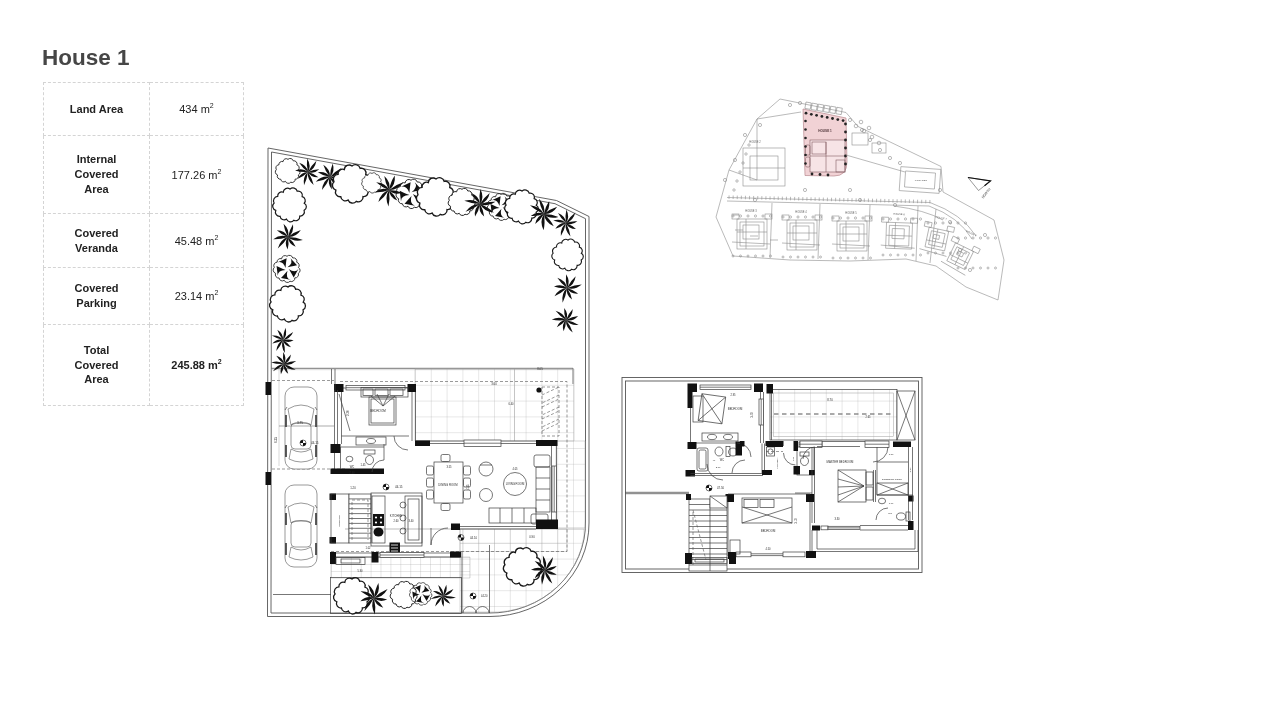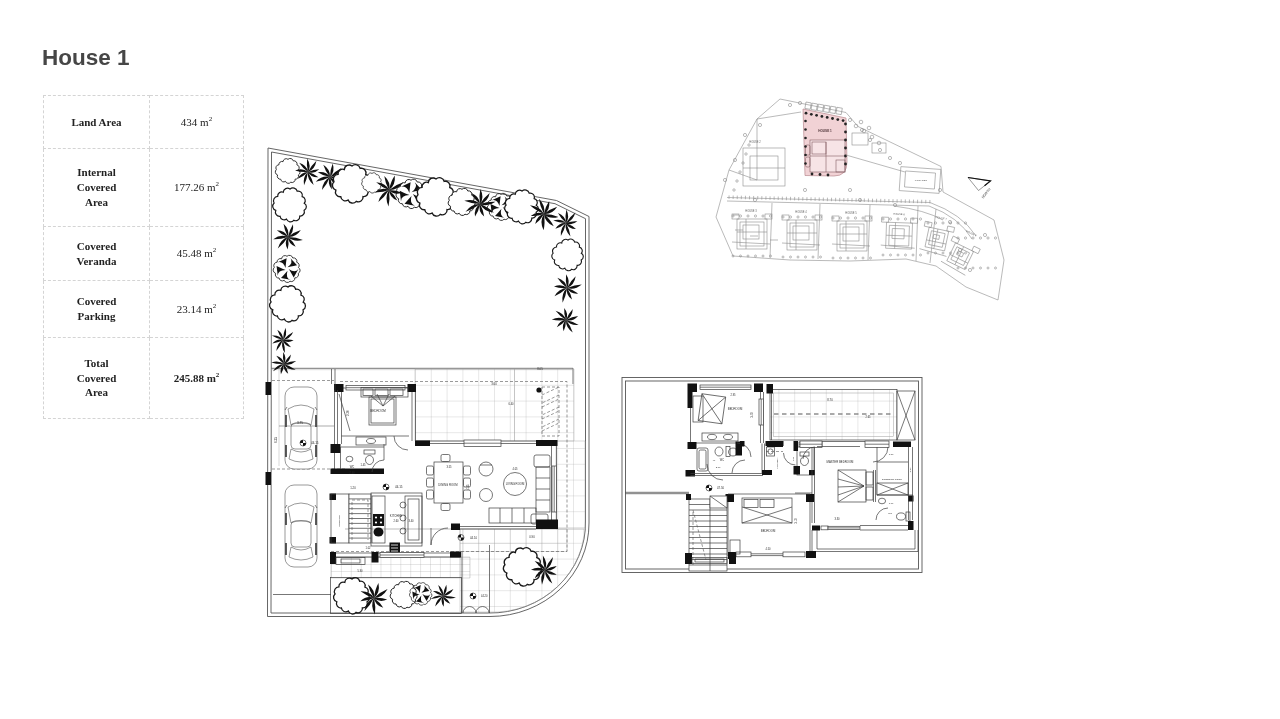--- a/index.html
+++ b/index.html
@@ -1,17 +1,17 @@
 <!DOCTYPE html>
 <html><head><meta charset="utf-8">
 <style>
 html,body{margin:0;padding:0;background:#fff;width:1280px;height:719px;overflow:hidden;font-family:"Liberation Sans",sans-serif;-webkit-font-smoothing:antialiased;}
 .abs{position:absolute;}
 #title{left:42px;top:45px;font-size:22.5px;font-weight:bold;color:#464646;}
-#areatable{left:43px;top:95px;width:201px;border-collapse:collapse;font-size:11px;color:#222;font-family:Liberation Serif, serif;}
+#areatable{left:43px;top:82px;width:201px;border-collapse:collapse;font-size:11px;color:#222;}
 #areatable td{border:1px dashed #d4d4d4;text-align:center;vertical-align:middle;padding:2px;line-height:1.35;}
 #areatable td.l{font-weight:bold;width:101px;}
 sup{font-size:7px;}
 svg text{font-family:"Liberation Sans",sans-serif;}
 .w{stroke:#3c3c3c;stroke-width:0.7;fill:none;}
 .b{stroke:#555;stroke-width:0.9;fill:none;}
 .g{stroke:#aaa;stroke-width:0.45;}
 .d{stroke:#555;stroke-width:0.6;stroke-dasharray:3,2;fill:none;}
 .t{fill:#2c2c2c;}
 .sb{stroke:#8c8c8c;stroke-width:0.6;fill:none;}

